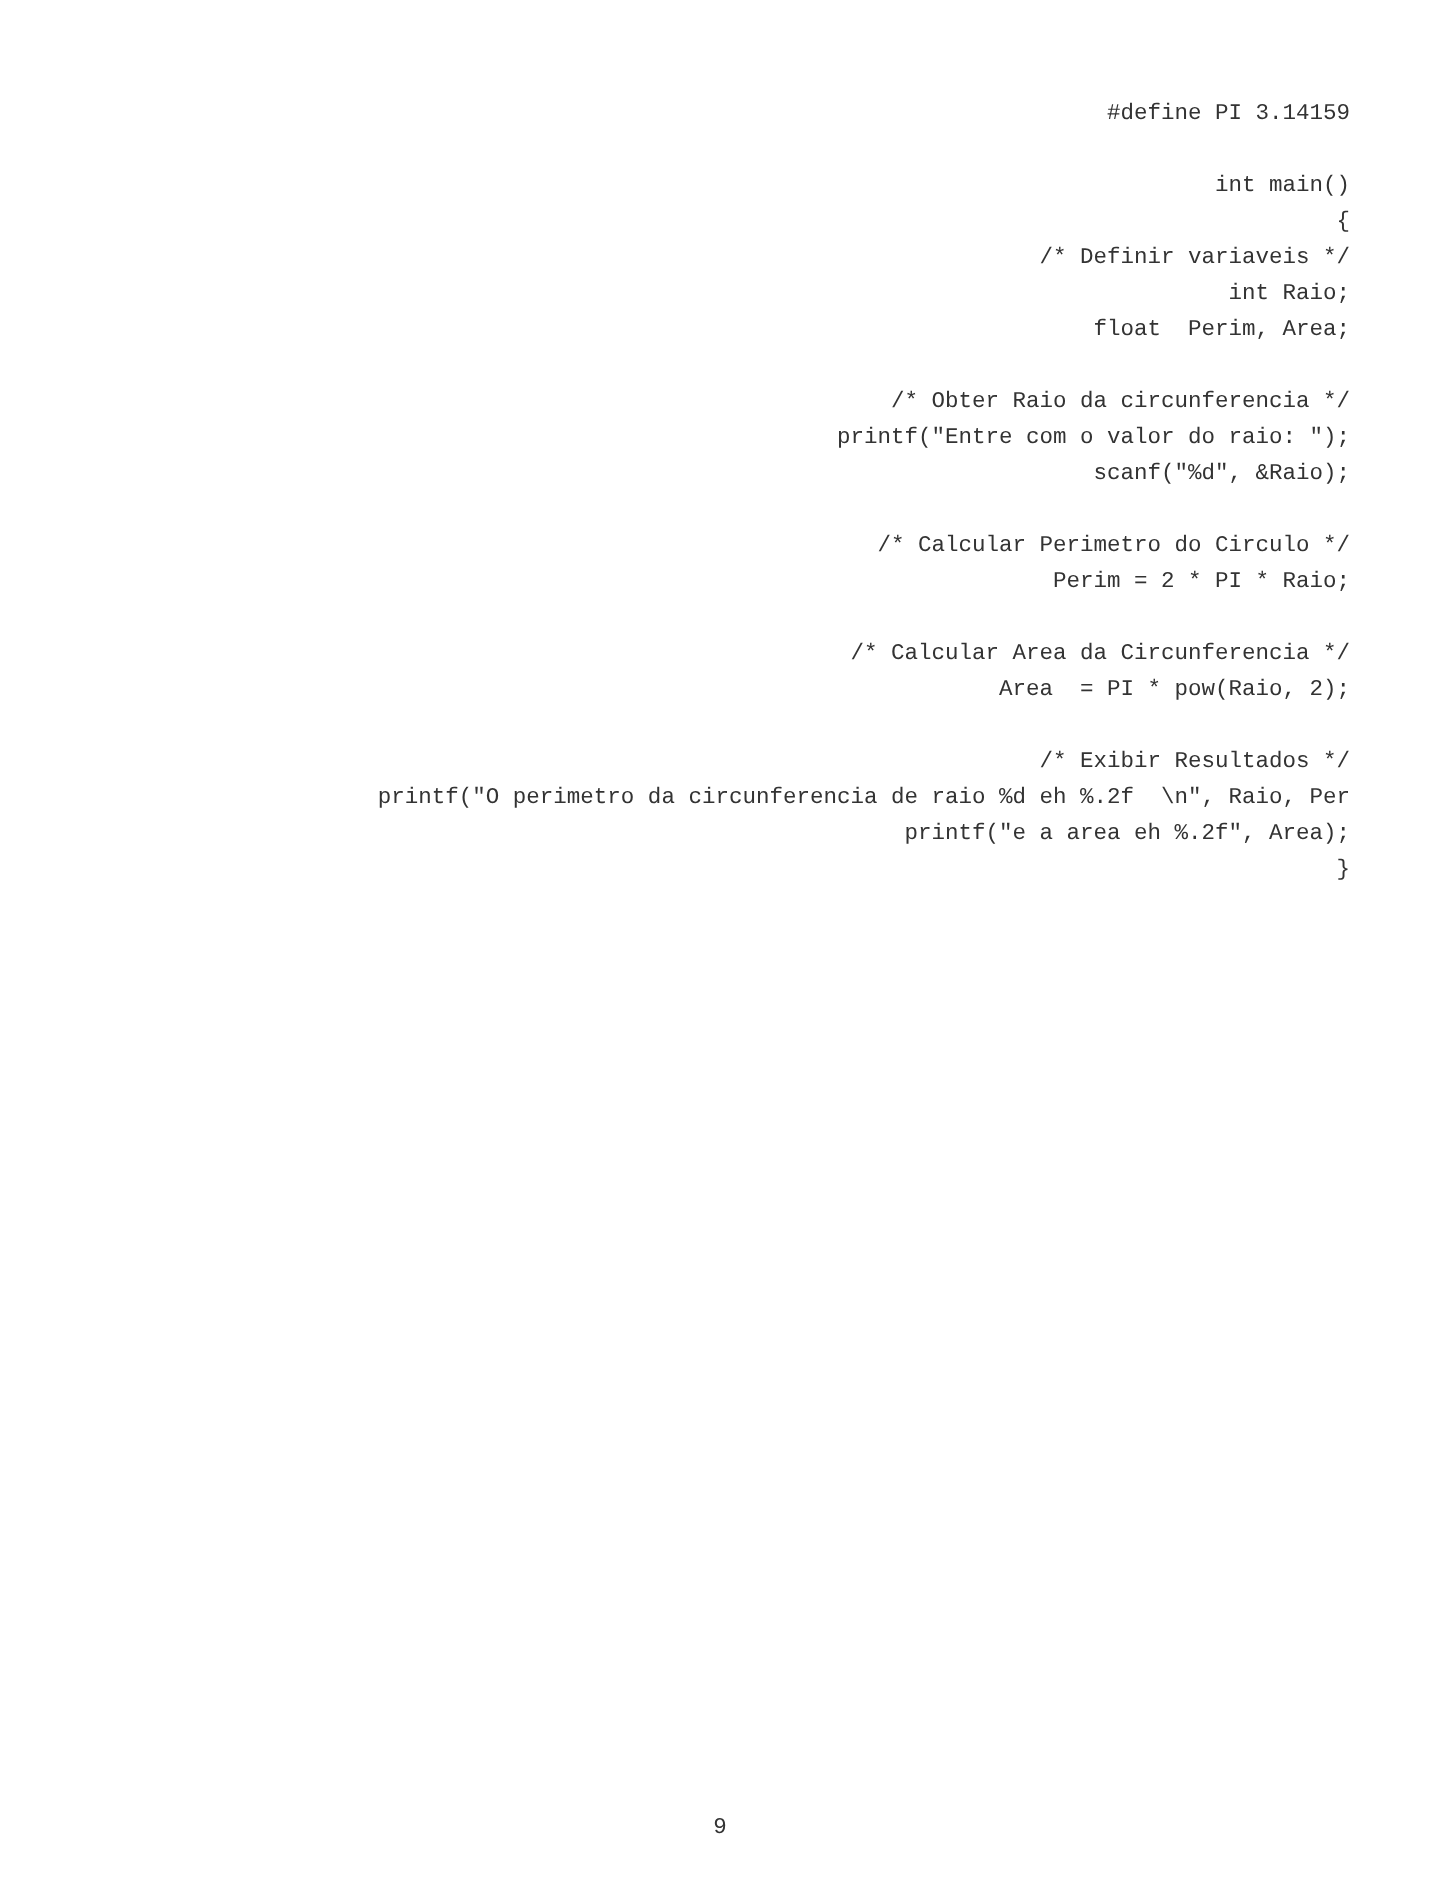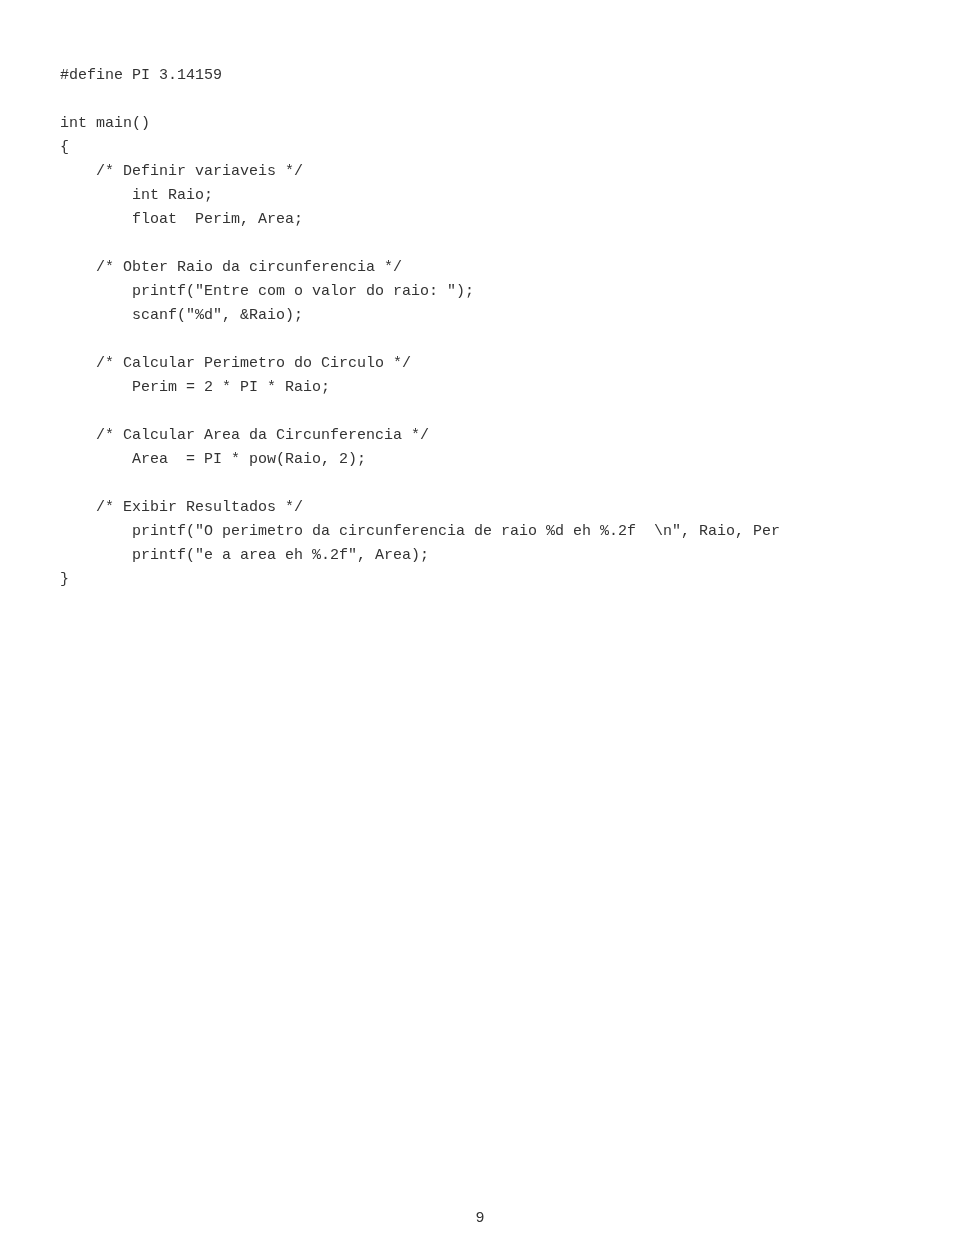--- a/index.html
+++ b/index.html
@@ -30,20 +30,21 @@
       left: 50%;
       transform: translateX(-50%);
       font-family: 'Courier New', Courier, monospace;
       font-size: 15px;
       color: #333333;
     }
 
     .code-line {
       display: block;
       white-space: pre;
+      text-align: right;
     }
   </style>
 </head>
 <body>
 
 <div class="code-container">
 <span class="code-line">#define PI 3.14159</span><span class="code-line">&nbsp;</span><span class="code-line">int main()</span><span class="code-line">{</span><span class="code-line">    /* Definir variaveis */</span><span class="code-line">        int Raio;</span><span class="code-line">        float  Perim, Area;</span><span class="code-line">&nbsp;</span><span class="code-line">    /* Obter Raio da circunferencia */</span><span class="code-line">        printf("Entre com o valor do raio: ");</span><span class="code-line">        scanf("%d", &amp;Raio);</span><span class="code-line">&nbsp;</span><span class="code-line">    /* Calcular Perimetro do Circulo */</span><span class="code-line">        Perim = 2 * PI * Raio;</span><span class="code-line">&nbsp;</span><span class="code-line">    /* Calcular Area da Circunferencia */</span><span class="code-line">        Area  = PI * pow(Raio, 2);</span><span class="code-line">&nbsp;</span><span class="code-line">    /* Exibir Resultados */</span><span class="code-line">        printf("O perimetro da circunferencia de raio %d eh %.2f  \n", Raio, Per</span><span class="code-line">        printf("e a area eh %.2f", Area);</span><span class="code-line">}</span></div>
 
 <div class="page-number">9</div>
 

